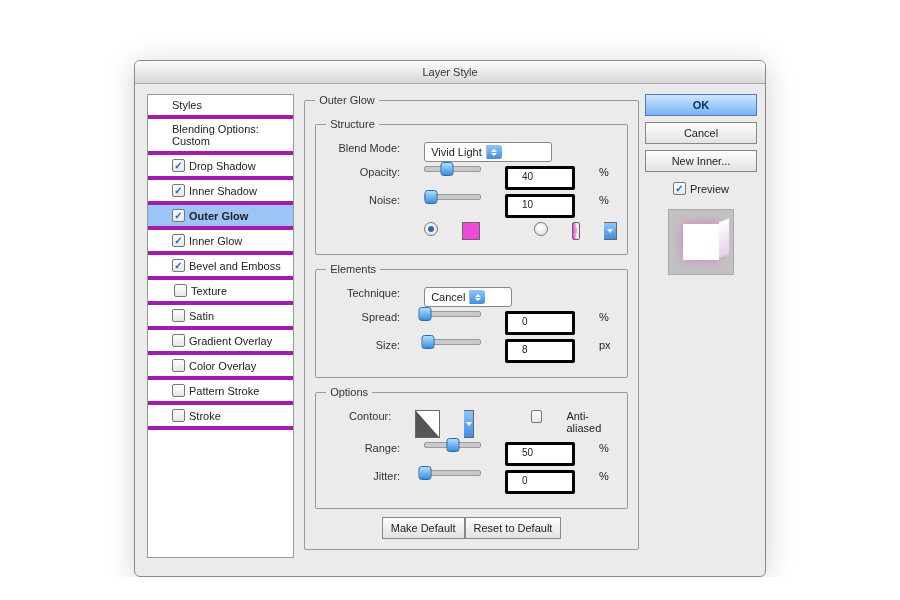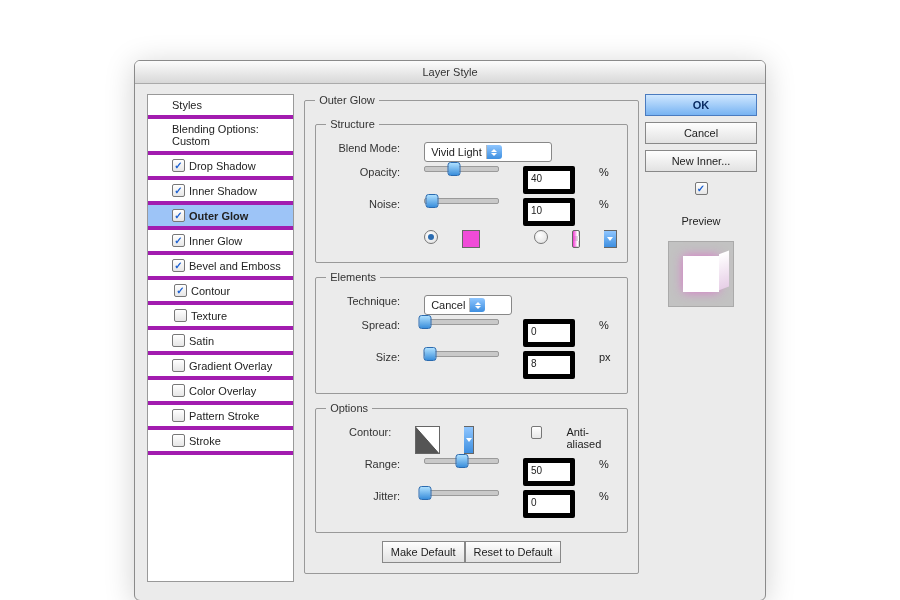--- a/index.html
+++ b/index.html
@@ -84,22 +84,22 @@
     flex:1; height:4px; background:#c9c9c9; border:1px solid #9a9a9a;
     border-radius:2px; position:relative;
   }
   .slider-thumb {
     position:absolute; top:-5px; width:11px; height:12px;
     background: linear-gradient(#aee0ff,#3a8edb);
     border:1px solid #2a6bb0; border-radius:3px;
     transform: translateX(-50%);
   }
   .valbox {
-    width:36px; height:16px; border:5px solid #000000; background:#fff;
-    font-size:10px; text-align:left; padding:1px 3px; line-height:14px;
+    width:36px; height:16px; border:3px solid #000000; background:#fff;
+    font-size:10px; text-align:left; padding:1px 14px; line-height:14px;
     border-radius:2px;
   }
   .unit { width:18px; color:#222; }
 
   .select {
     height:18px; border:1px solid #888; background:#fff; border-radius:3px;
     display:inline-flex; align-items:center; padding:0 10px 0 6px; gap:4px;
   }
   .sel-btn {
     width:15px; height:14px; border-left:1px solid #bbb;
@@ -151,21 +151,21 @@
     background:linear-gradient(#fefefe,#e2e2e2);
     display:inline-flex; align-items:center; justify-content:center;
     font-size:11px; color:#222;
   }
   .btn.primary { background:linear-gradient(#cfe7ff,#77b3f2); border-color:#4a7bbf; font-weight:bold; color:#0b2d64;}
   .btn-row { display:flex; justify-content:center; margin-top:6px;}
 
   
   .right { width:104px; display:flex; flex-direction:column; align-items:center; gap:6px;}
   .right .btn { width:94px; }
-  .preview-chk { display:flex; align-items:center; gap:20px; margin-top:4px;flex-direction:column; }
+  .preview-chk { display:flex; align-items:center; gap:4px; margin-top:4px; }
   .preview-thumb {
     width:64px;height:64px;margin-top:8px;background:#c2c2c2;border:1px solid #aaa;
     display:flex;align-items:center;justify-content:center;
   }
   .preview-thumb .cube {
     width:36px;height:36px;background:#fff;position:relative;
     box-shadow: 0 0 10px rgba(243,59,211,.55);
   }
   .preview-thumb .cube::after{
     content:"";position:absolute;right:0;top:0;width:10px;height:100%;
@@ -196,24 +196,20 @@
             <span class="chk on"></span>
             <span>Outer Glow</span>
           </div>
           <div class="sidebar-row">
             <span class="chk on"></span>
             <span>Inner Glow</span>
           </div>
           <div class="sidebar-row">
             <span class="chk on"></span>
             <span>Bevel and Emboss</span>
-          </div>
-          <div class="sidebar-row sub">
-            <span class="chk on"></span>
-            <span>Contour</span>
           </div>
           <div class="sidebar-row sub">
             <span class="chk"></span>
             <span>Texture</span>
           </div>
           <div class="sidebar-row">
             <span class="chk"></span>
             <span>Satin</span>
           </div>
           <div class="sidebar-row">

